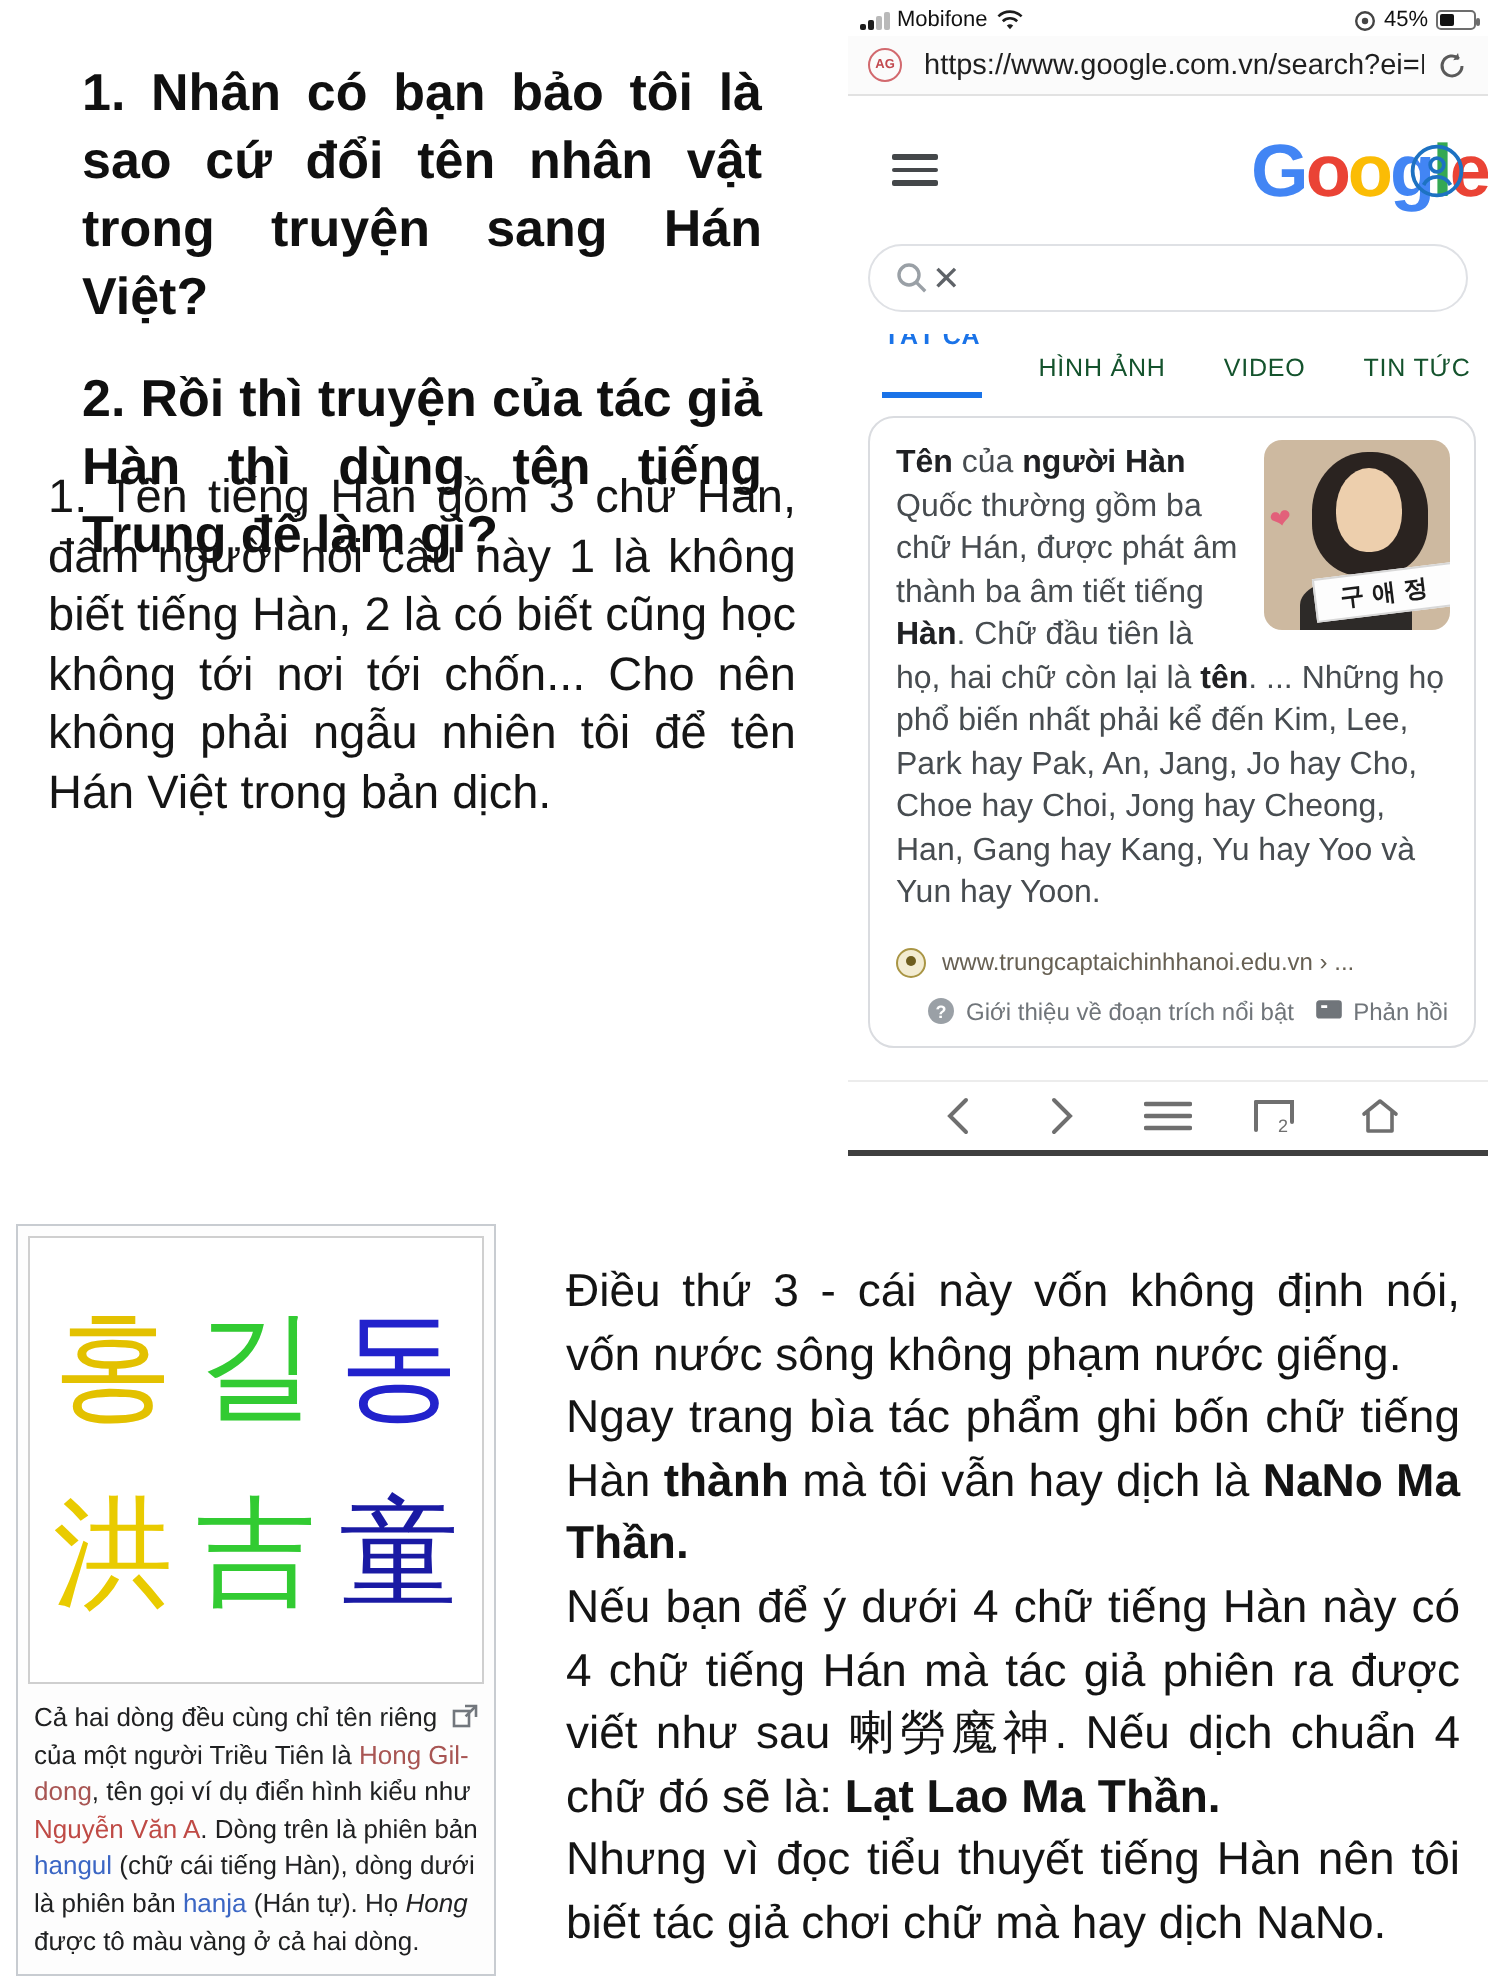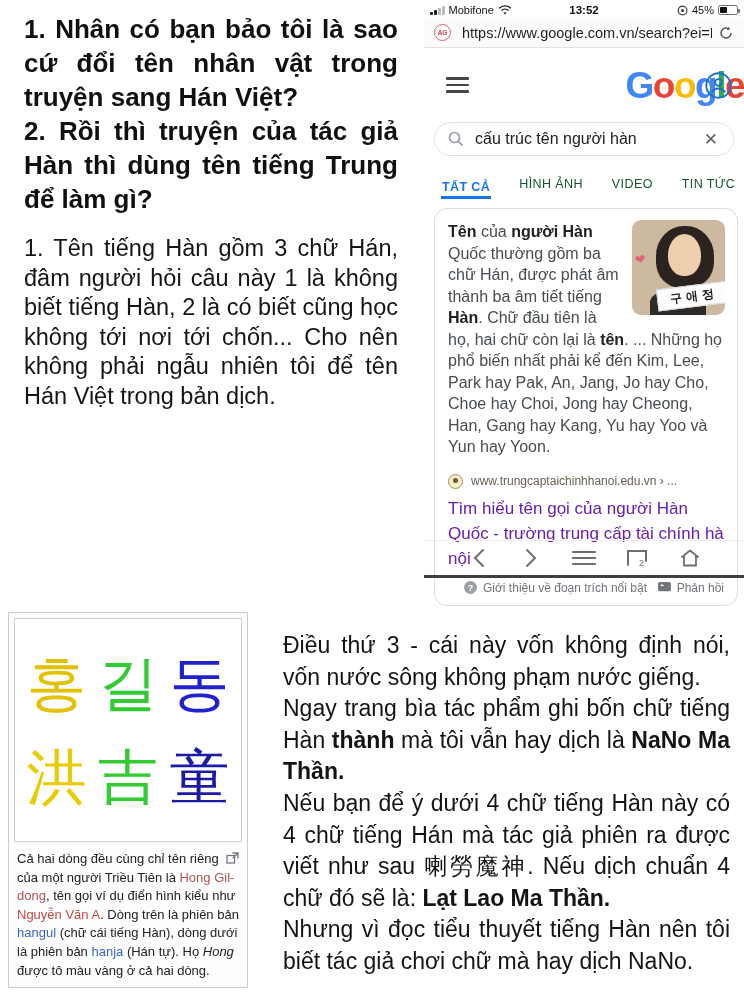--- a/index.html
+++ b/index.html
@@ -5,21 +5,21 @@
   *{box-sizing:border-box;margin:0;padding:0}
   html,body{background:#ffffff}
   .canvas{position:relative;width:744px;height:992px;background:#fff;overflow:hidden;
           font-family:"Liberation Sans","DejaVu Sans",sans-serif;color:#141414}
   .b{font-weight:700}
   .i{font-style:italic}
   .jtext{text-align:justify}
 
   
   #left-top{position:absolute;left:24px;top:12px;width:374px;font-size:26px;line-height:34px;font-weight:700;color:#101010}
-  #left-top p{margin:0}
+  #left-top p{margin:17px}
   #left-main{position:absolute;left:24px;top:234px;width:374px;font-size:23.5px;line-height:29.6px;color:#151515}
   #left-main p{margin:0}
 
   
   .phone{position:absolute;left:424px;top:0;width:320px;height:583px;background:#fff}
   .statusbar{position:absolute;top:2px;left:6px;right:6px;height:14px;font-size:11px;color:#111;display:flex;align-items:flex-end}
   .sb-left{display:flex;align-items:center;gap:4px}
   .sigbars{display:flex;align-items:flex-end;gap:1.5px;height:9px}
   .sigbars i{display:block;width:2.5px;background:#1d1d1d;border-radius:1px}
   .sigbars i:nth-child(1){height:3px}.sigbars i:nth-child(2){height:5px}
@@ -43,21 +43,21 @@
   .glogo{position:absolute;left:0;right:0;top:8px;text-align:right;font-size:37px;font-weight:700;letter-spacing:-1.5px;line-height:40px}
   .avatar{position:absolute;right:12px;top:14px}
 
   .spill{position:absolute;top:122px;left:10px;right:10px;height:34px;border:1.6px solid #dfe1e5;border-radius:18px;
          display:flex;align-items:center;padding:0 13px;background:#fff}
   .squery{margin-left:11px;font-size:16px;color:#202124;flex:1;white-space:nowrap;overflow:hidden}
   .sclear{color:#5f6368;font-size:17px;line-height:1;padding:2px}
 
   .tabs{position:absolute;top:167px;left:0;right:0;height:32px;display:flex;padding-left:17px;overflow:hidden;align-items:flex-end}
   .tab{flex:none;font-size:12.5px;letter-spacing:.4px;color:#14532d;padding:7px 1px 8px;margin-right:27px;white-space:nowrap}
-  .tab.active{color:#1a73e8;font-weight:700;border-bottom:3px solid #1a73e8;padding-bottom:2px}
+  .tab.active{color:#1a73e8;font-weight:700;border-bottom:3px solid #1a73e8;padding-bottom:21px}
 
   .card{position:absolute;top:208px;left:10px;width:304px;border:1px solid #dadce0;border-radius:13px;
         padding:12px 13px 10px;background:#fff}
   .photo{float:right;width:93px;height:95px;margin:-1px -1px 8px 10px;border-radius:9px;position:relative;
          background:#cdb9a0;overflow:hidden}
   .photo .hair{position:absolute;left:24px;top:6px;width:58px;height:62px;background:#2a2320;border-radius:48% 48% 42% 42%}
   .photo .face{position:absolute;left:36px;top:14px;width:33px;height:42px;background:#edcfad;border-radius:50% 50% 46% 46%}
   .photo .body{position:absolute;left:18px;bottom:-4px;width:56px;height:30px;background:#2d2a28;border-radius:45% 45% 0 0}
   .photo .heart{position:absolute;left:3px;top:32px;color:#e2607a;font-size:13px;transform:rotate(-12deg)}
   .photo .sign{position:absolute;right:-6px;bottom:8px;width:74px;height:22px;background:#fdfdfd;border:1px solid #d8d8d8;
@@ -116,21 +116,20 @@
             <i></i>
             <i></i>
           </span>
         <span>Mobifone</span>
         <svg width="14" height="11" viewBox="0 0 14 11">
           <path d="M7 9.6 L8.6 7.8 A2.6 2.6 0 0 0 5.4 7.8 Z" fill="#1d1d1d"></path>
           <path d="M3.4 5.6 A5.2 5.2 0 0 1 10.6 5.6" stroke="#1d1d1d" stroke-width="1.3" fill="none"></path>
           <path d="M1.2 3.2 A8.3 8.3 0 0 1 12.8 3.2" stroke="#1d1d1d" stroke-width="1.3" fill="none"></path>
         </svg>
       </div>
-      <span class="sb-time">13:52</span>
       <div class="sb-right">
         <svg width="11" height="11" viewBox="0 0 11 11">
           <circle cx="5.5" cy="5.5" r="4.4" stroke="#444" stroke-width="1.2" fill="none"></circle>
           <circle cx="5.5" cy="5.5" r="1.6" fill="#444"></circle>
         </svg>
         <span>45%</span>
         <span class="battery">
             <i></i>
           </span>
       </div>
@@ -157,21 +156,20 @@
         <circle cx="13.5" cy="10.5" r="3.4" stroke="#1d72c2" stroke-width="1.9" fill="none"></circle>
         <path d="M6.8 20.5 A7.6 7.6 0 0 1 20.2 20.5" stroke="#1d72c2" stroke-width="1.9" fill="none"></path>
       </svg>
     </div>
 
     <div class="spill">
       <svg width="16" height="16" viewBox="0 0 16 16">
         <circle cx="6.5" cy="6.5" r="5" stroke="#9aa0a6" stroke-width="1.7" fill="none"></circle>
         <line x1="10.3" y1="10.3" x2="14.6" y2="14.6" stroke="#9aa0a6" stroke-width="1.7"></line>
       </svg>
-      <span class="squery">cấu trúc tên người hàn</span>
       <span class="sclear">✕</span>
     </div>
 
     <div class="tabs">
       <span class="tab active">TẤT CẢ</span>
       <span class="tab">HÌNH ẢNH</span>
       <span class="tab">VIDEO</span>
       <span class="tab">TIN TỨC</span>
 
     </div>
@@ -182,21 +180,20 @@
         <span class="hair"></span>
         <span class="face"></span>
         <span class="body"></span>
         <span class="sign">구애정</span>
       </div>
       <div class="sn-body"><span class="b">Tên</span><span> của </span><span class="b">người Hàn</span><span> Quốc thường gồm ba chữ Hán, được phát âm thành ba âm tiết tiếng </span><span class="b">Hàn</span><span>. Chữ đầu tiên là họ, hai chữ còn lại là </span><span class="b">tên</span><span>. ... Những họ phổ biến nhất phải kể đến Kim, Lee, Park hay Pak, An, Jang, Jo hay Cho, Choe hay Choi, Jong hay Cheong, Han, Gang hay Kang, Yu hay Yoo và Yun hay Yoon.</span></div>
       <div class="sn-url">
         <span class="favicon"></span>
         <span>www.trungcaptaichinhhanoi.edu.vn › ...</span>
       </div>
-      <div class="sn-link">Tìm hiểu tên gọi của người Hàn Quốc - trường trung cấp tài chính hà nội</div>
       <div class="sn-foot">
         <span class="fgroup">
           <span class="qmark">?</span>
           <span>Giới thiệu về đoạn trích nổi bật</span>
         </span>
         <span class="fgroup">
           <svg width="13" height="11" viewBox="0 0 13 11">
             <rect x="0.7" y="0.7" width="11.6" height="8" rx="1" stroke="#70757a" stroke-width="1.2" fill="#70757a"></rect>
             <rect x="2.6" y="2.6" width="3" height="1.4" fill="#fff"></rect>
           </svg>

